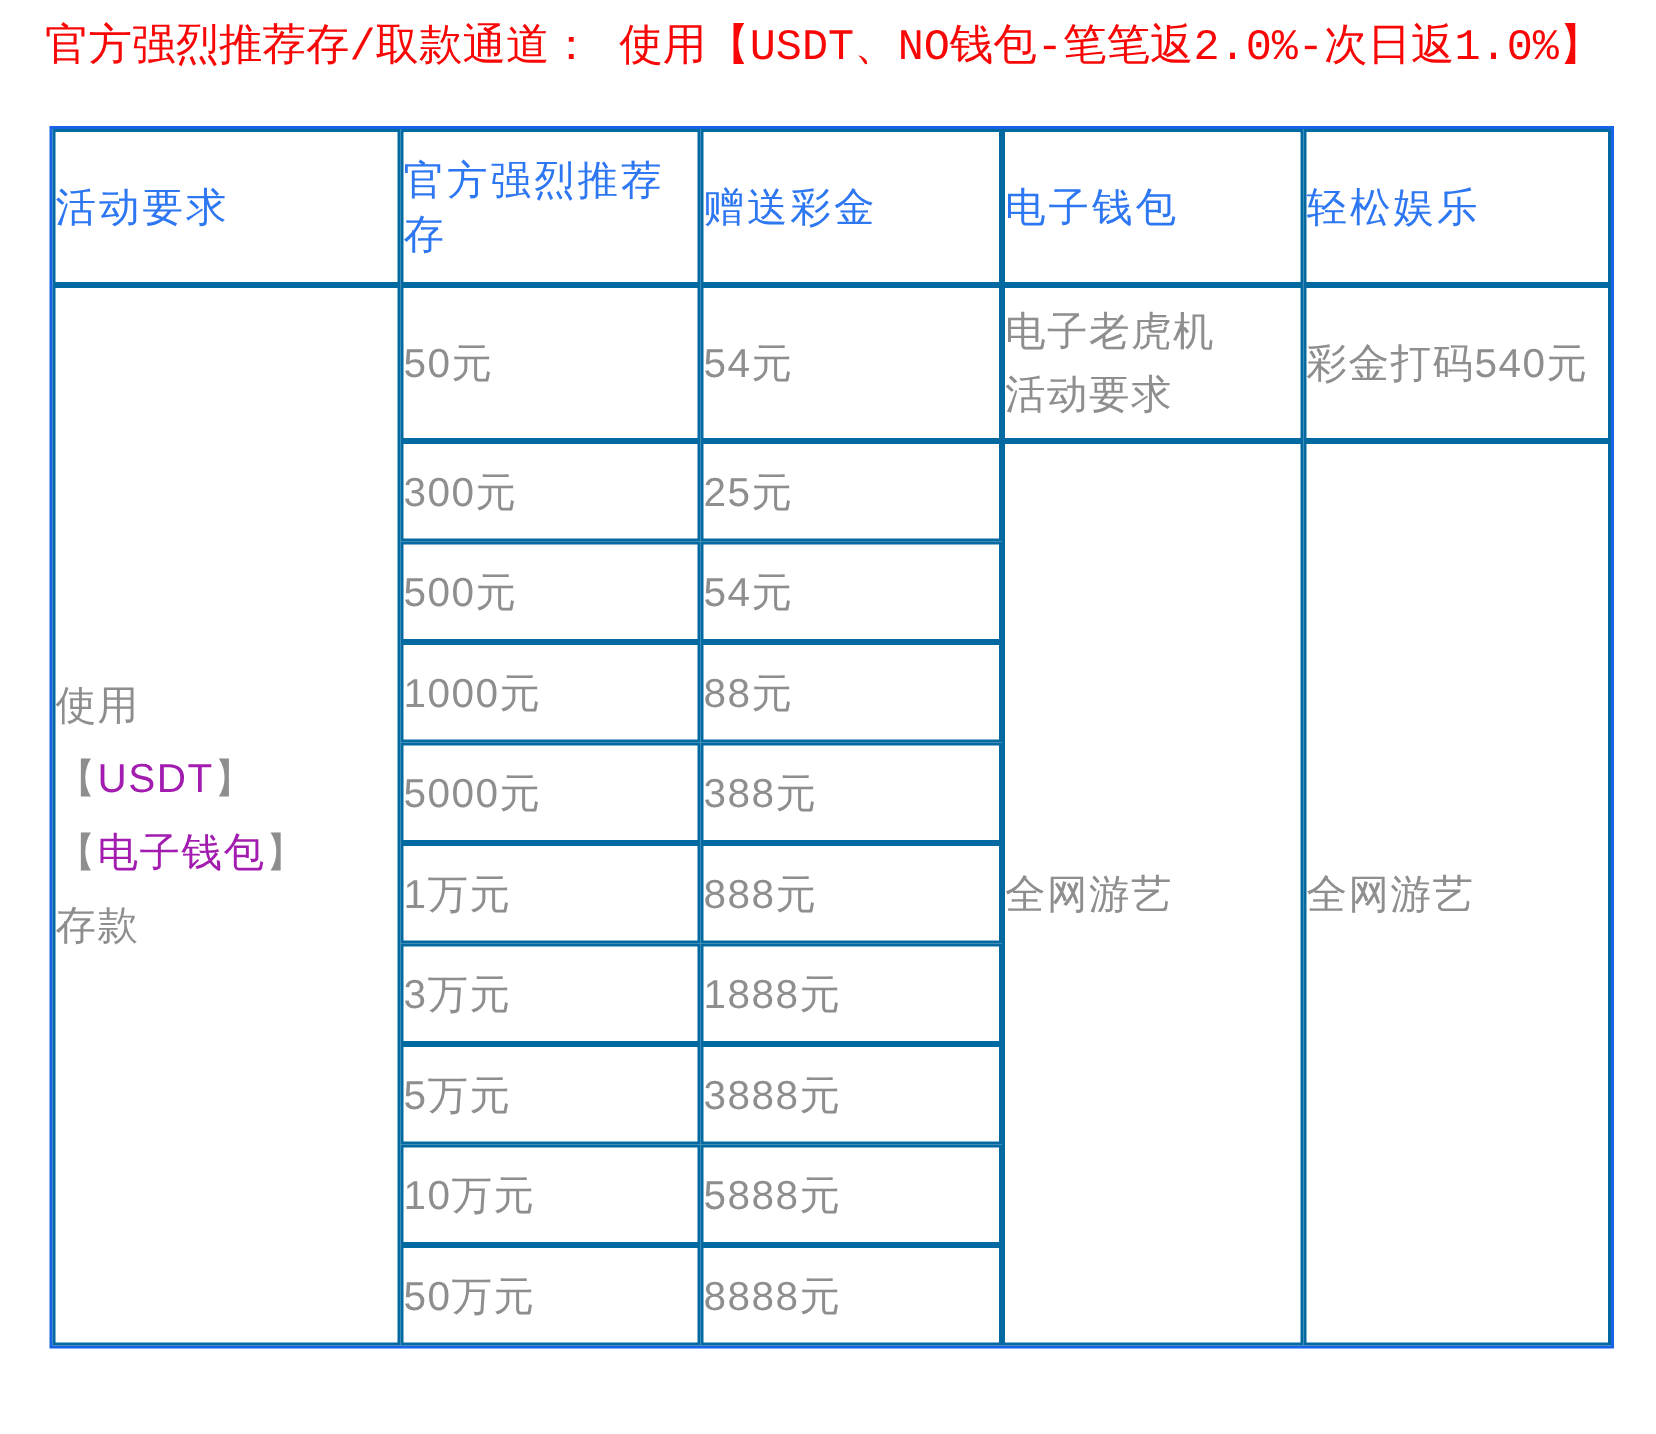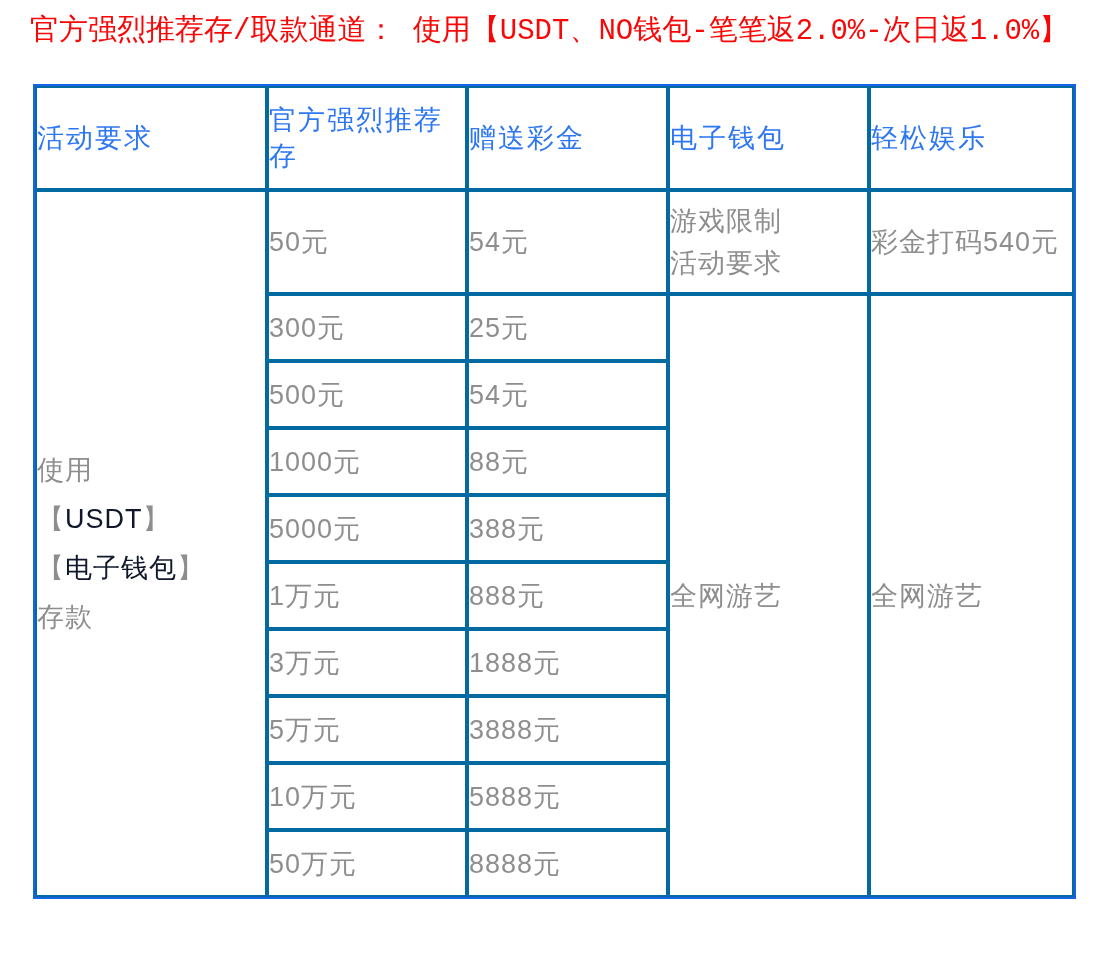--- a/index.html
+++ b/index.html
@@ -58,21 +58,21 @@
     color: #8e8e8e;
     font-size: 27px;
     letter-spacing: 1px;
   }
   tr.tall td { height: 100px; }
   tr.std  td { height: 63px; }
   td.activity {
     font-size: 28px;
     line-height: 49px;
   }
-  td.activity .red { color: #0f172a; }
+  td.activity .red { color: #a21caf; }
   td.activity .bk  { color: #8e8e8e; }
   td.two-line div { line-height: 42px; }
 </style>
 </head>
 <body>
 
 <div class="page">
 
   <div class="banner">
     <p class="l1">官方强烈推荐存/取款通道： 使用【USDT、NO钱包-笔笔返2.0%-次日返1.0%】</p>
@@ -99,21 +99,21 @@
     <tr class="tall">
       <td class="activity" rowspan="10">
         <div>使用</div>
         <div><span class="bk">【</span><span class="red">USDT</span><span class="bk">】</span></div>
         <div><span class="bk">【</span><span class="red">电子钱包</span><span class="bk">】</span></div>
         <div>存款</div>
       </td>
       <td>50元</td>
       <td>54元</td>
       <td class="two-line">
-        <div>游戏限制</div>
+        <div>电子老虎机</div>
         <div>活动要求</div>
       </td>
       <td>彩金打码540元</td>
     </tr>
 
     <tr class="std">
       <td>300元</td>
       <td>25元</td>
       <td rowspan="9">全网游艺</td>
       <td rowspan="9">全网游艺</td>

